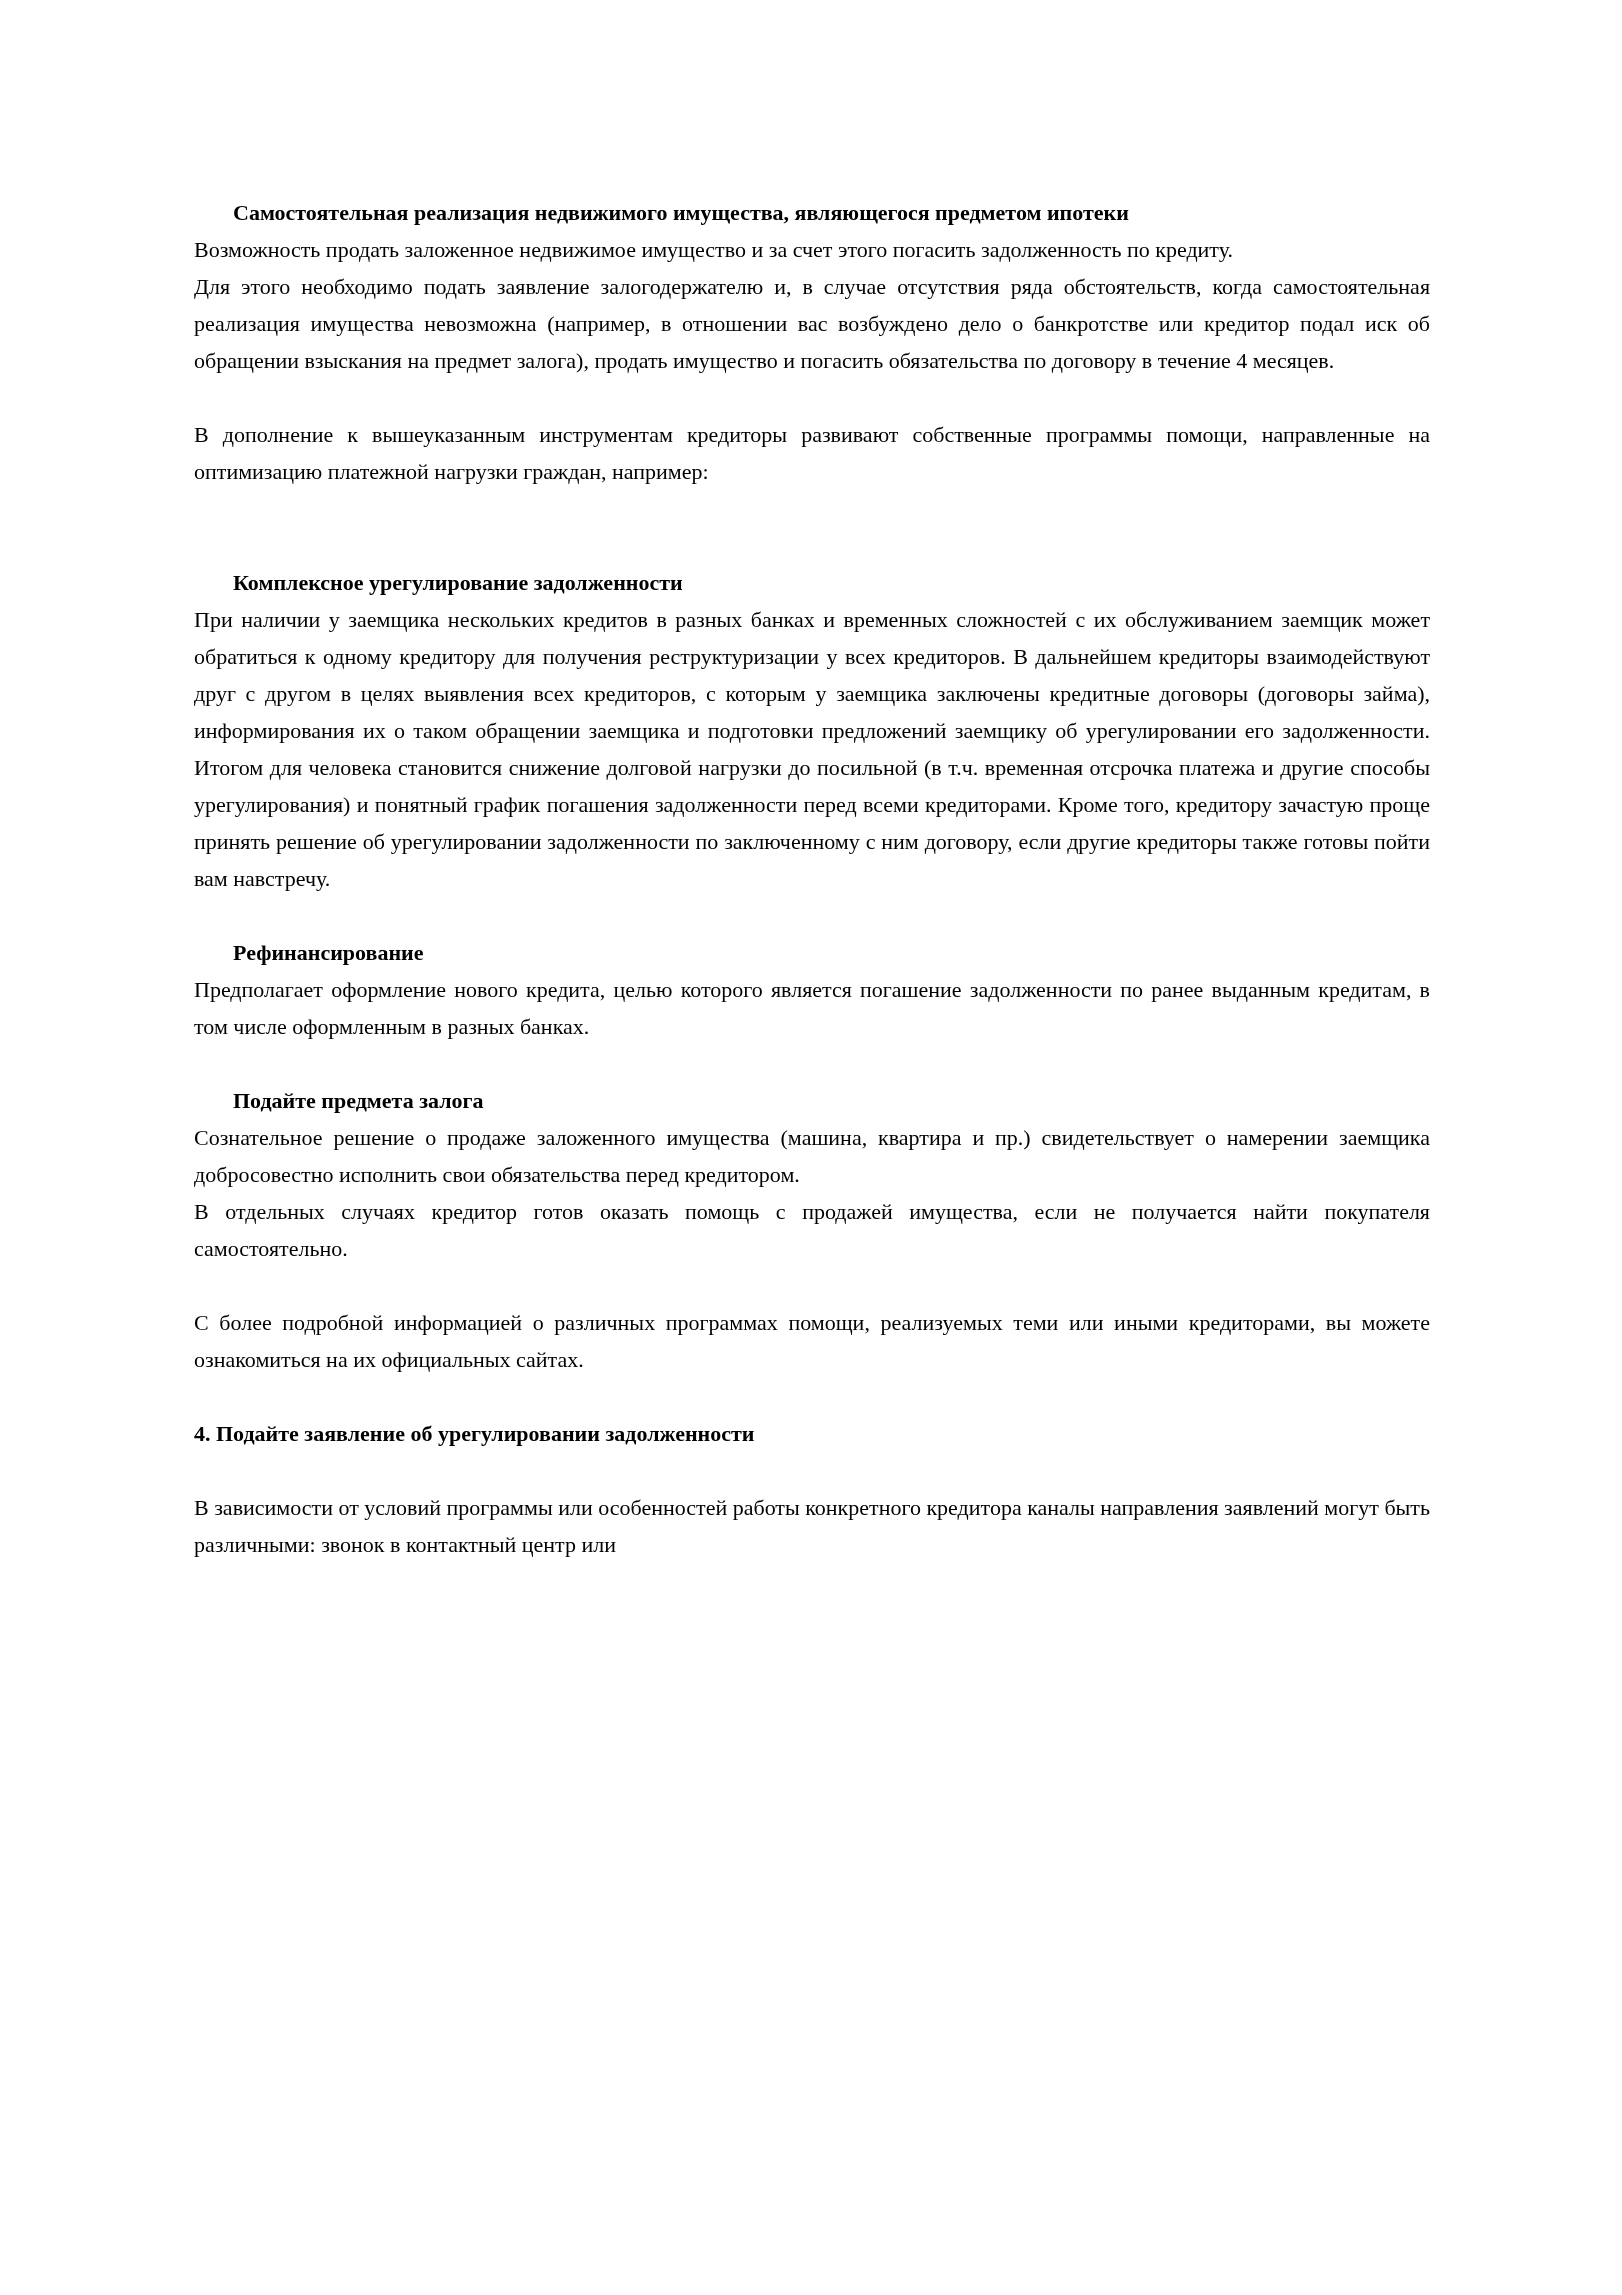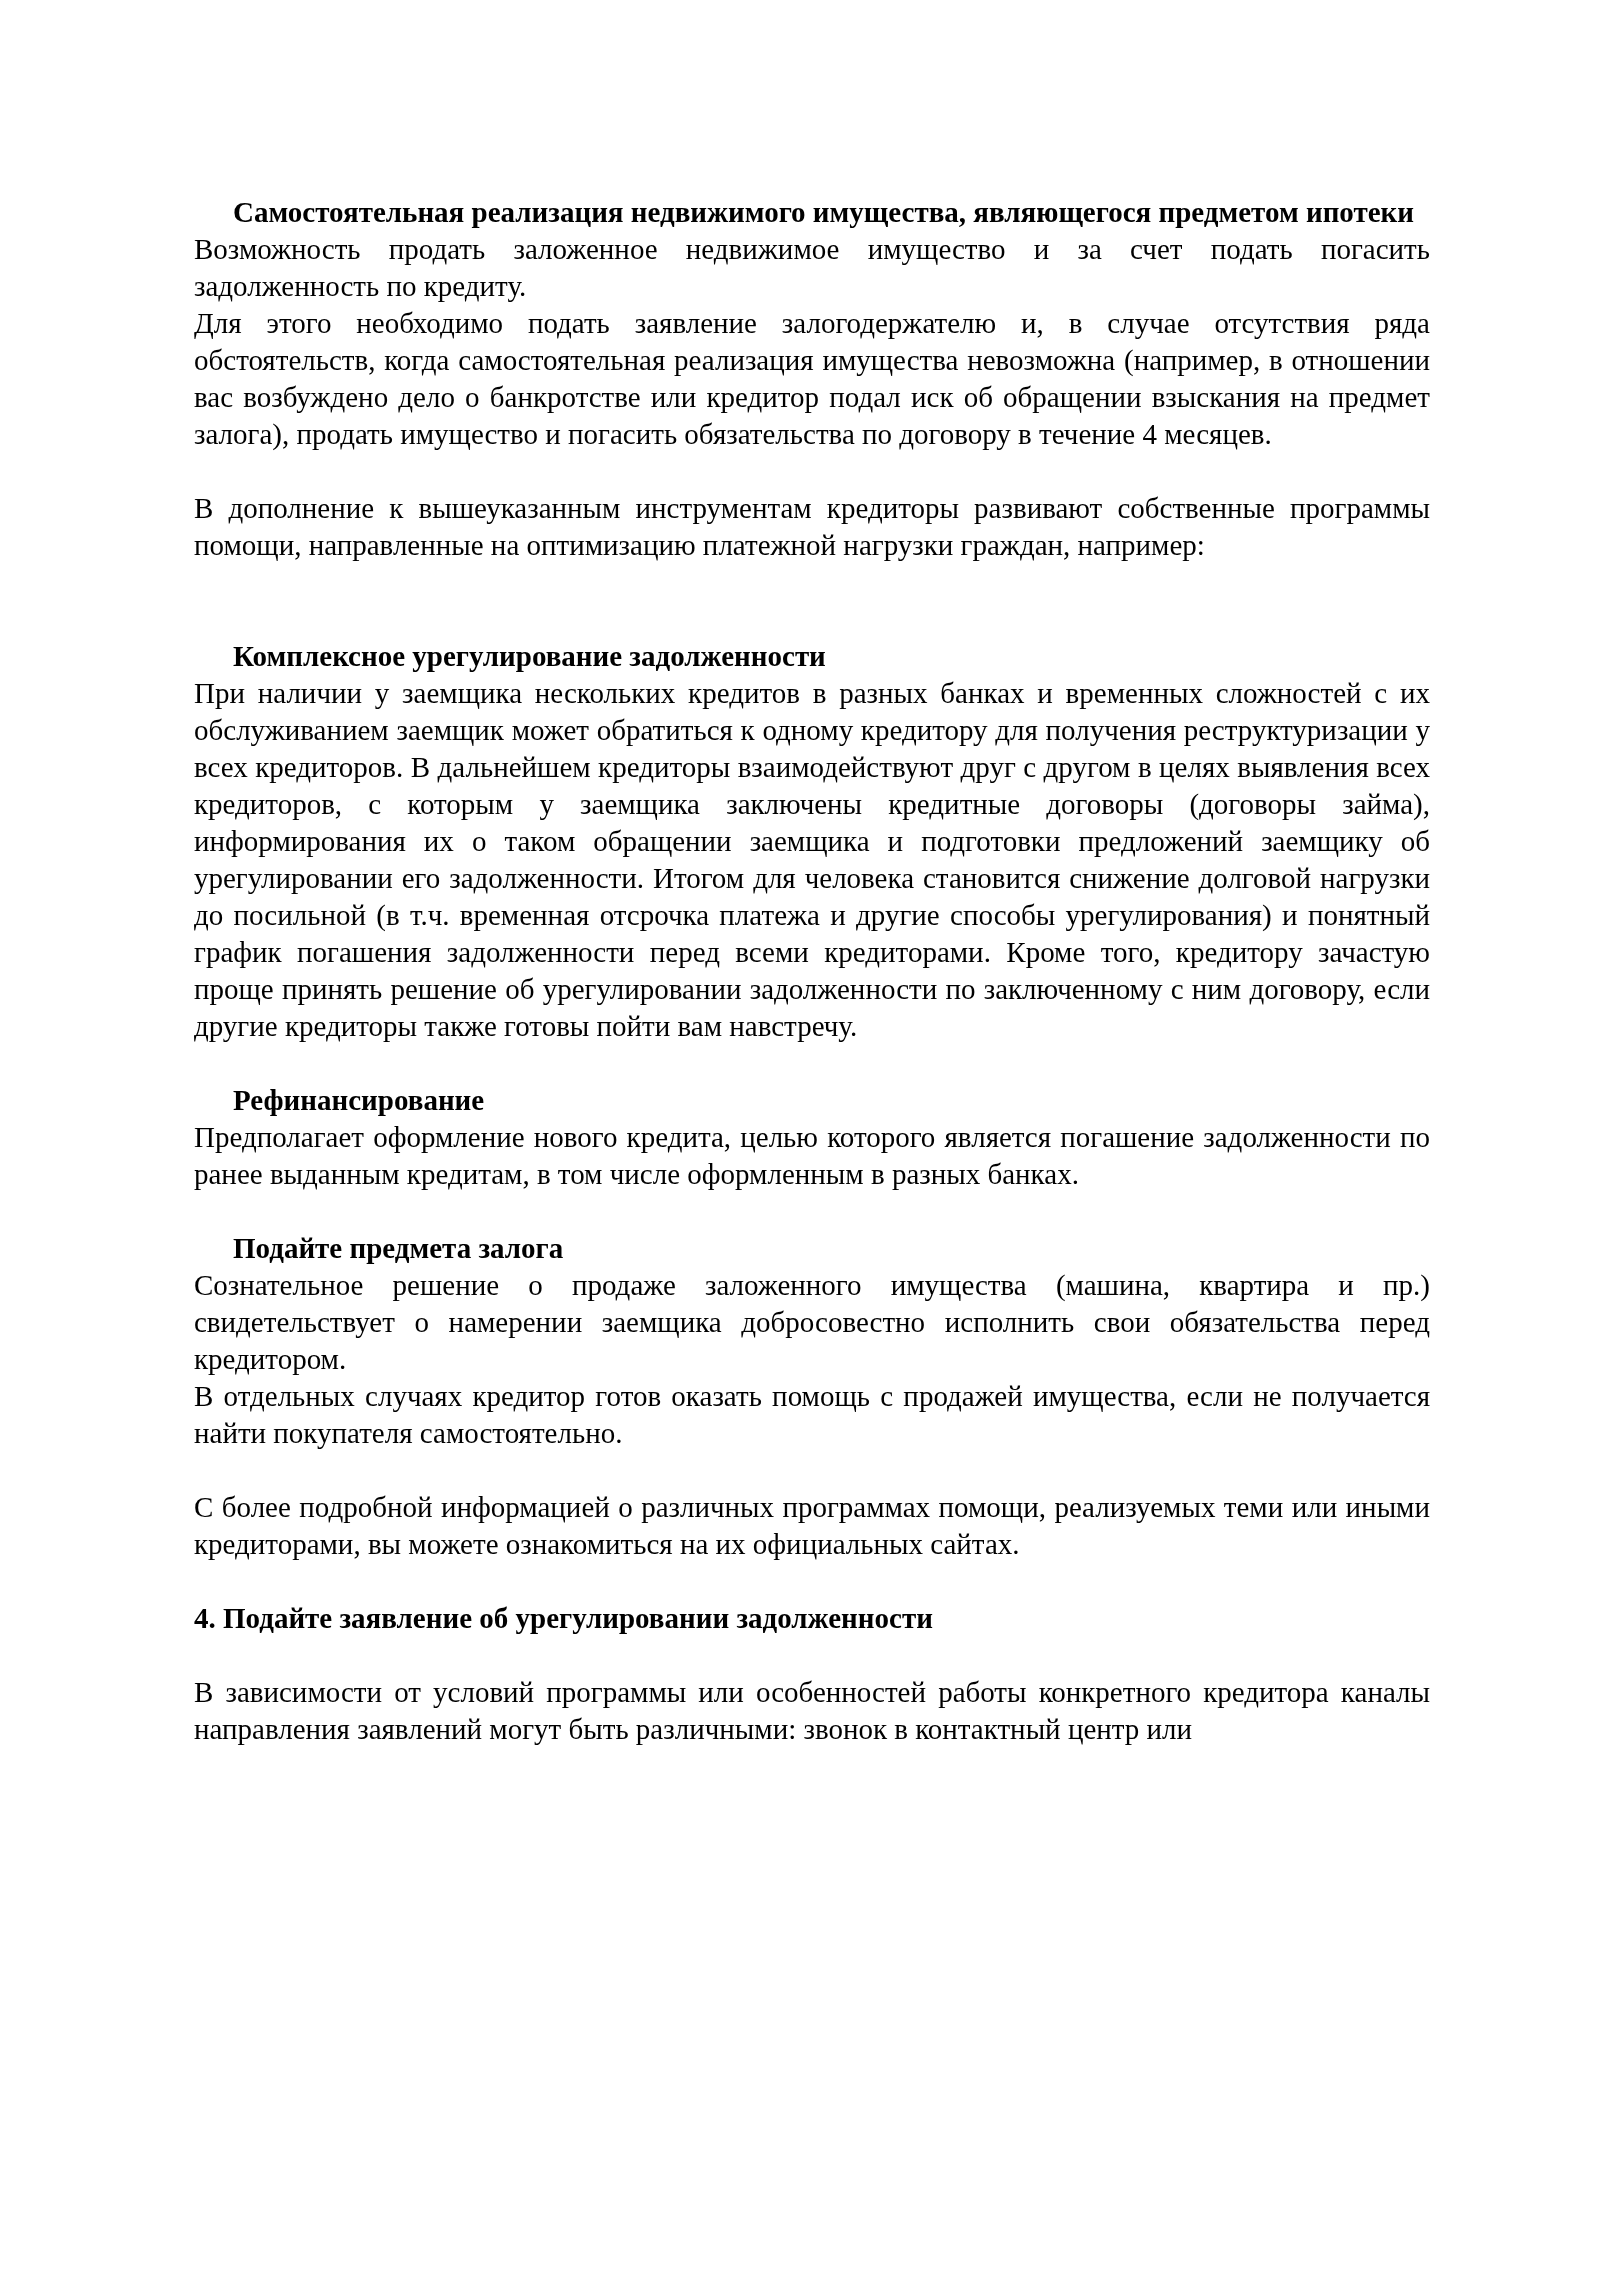--- a/index.html
+++ b/index.html
@@ -8,21 +8,21 @@
     background: #e8e8e8;
   }
   .page {
     position: relative;
     width: 1623px;
     height: 2295px;
     background: #ffffff;
     box-sizing: border-box;
     padding: 194px 193px 0 194px;
     font-family: "Liberation Serif", "DejaVu Serif", serif;
-    font-size: 29px;
+    font-size: 22px;
     line-height: 37px;
     color: #000000;
     overflow: hidden;
   }
   .blk {
     margin: 0;
     text-align: justify;
   }
   .head {
     font-weight: bold;
@@ -34,21 +34,21 @@
   .gap {
     height: 37px;
   }
 </style>
 </head>
 <body>
 
 <div class="page">
 
   <div class="blk head">Самостоятельная реализация недвижимого имущества, являющегося предметом ипотеки</div>
-  <div class="blk">Возможность продать заложенное недвижимое имущество и за счет подать погасить задолженность по кредиту.</div>
+  <div class="blk">Возможность продать заложенное недвижимое имущество и за счет этого погасить задолженность по кредиту.</div>
   <div class="blk">Для этого необходимо подать заявление залогодержателю и, в случае отсутствия ряда обстоятельств, когда самостоятельная реализация имущества невозможна (например, в отношении вас возбуждено дело о банкротстве или кредитор подал иск об обращении взыскания на предмет залога), продать имущество и погасить обязательства по договору в течение 4 месяцев.</div>
 
   <div class="gap"></div>
 
   <div class="blk">В дополнение к вышеуказанным инструментам кредиторы развивают собственные программы помощи, направленные на оптимизацию платежной нагрузки граждан, например:</div>
 
   <div class="gap"></div>
 
 
   <div class="gap"></div>

